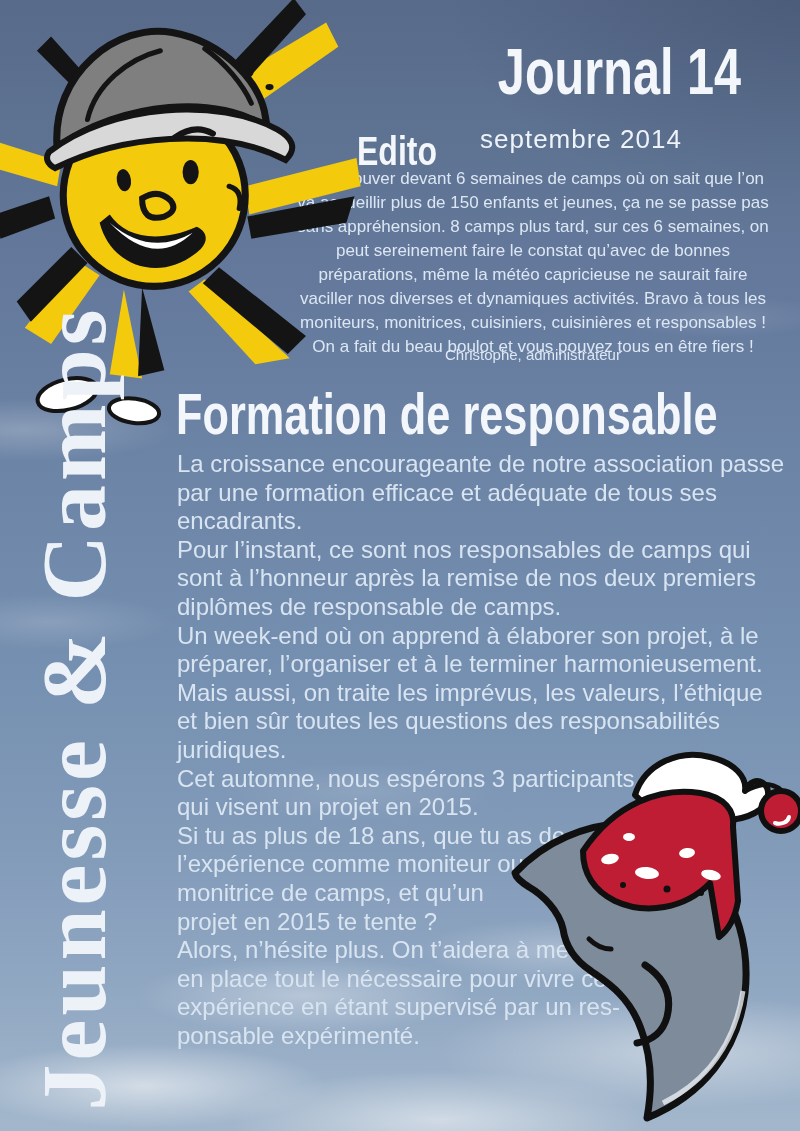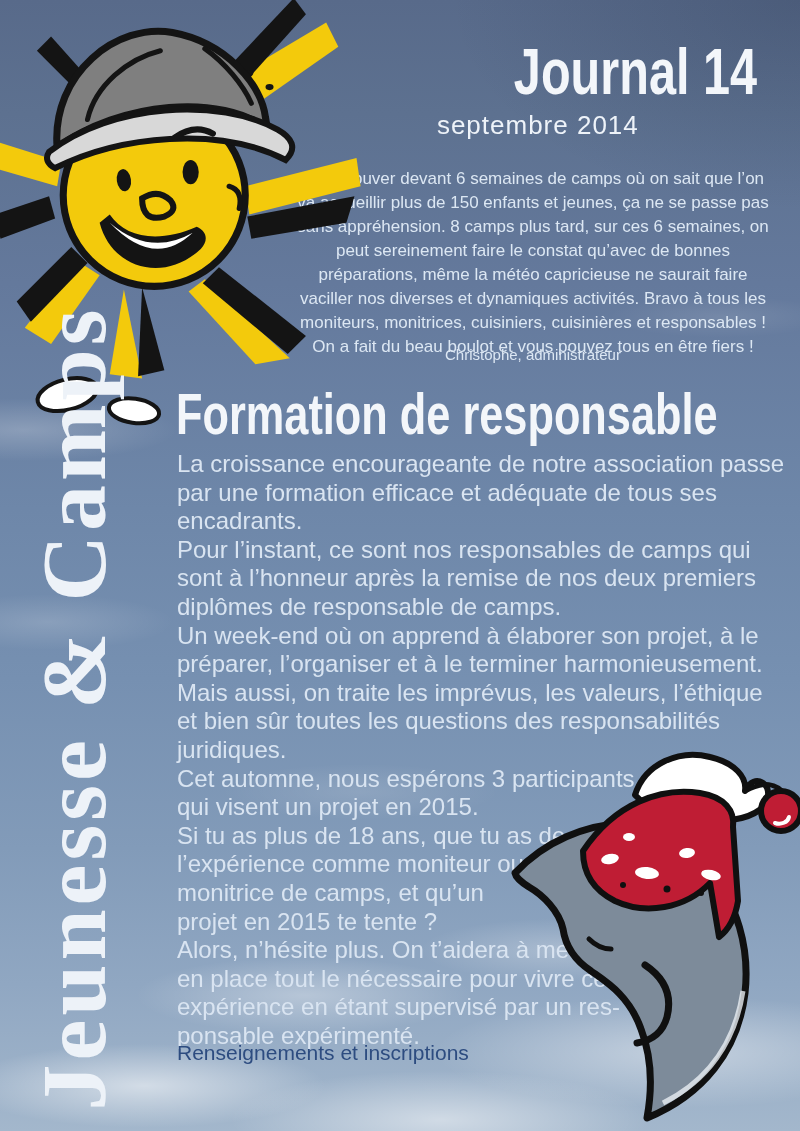--- a/index.html
+++ b/index.html
@@ -13,24 +13,24 @@
     radial-gradient(ellipse 260px 60px at 18% 96%, rgba(255,255,255,.55), transparent 70%),
     radial-gradient(ellipse 300px 70px at 55% 99%, rgba(255,255,255,.50), transparent 70%),
     radial-gradient(ellipse 350px 80px at 85% 93%, rgba(255,255,255,.42), transparent 70%),
     radial-gradient(ellipse 240px 55px at 38% 88%, rgba(255,255,255,.34), transparent 70%),
     radial-gradient(ellipse 200px 45px at 70% 84%, rgba(255,255,255,.26), transparent 70%),
     radial-gradient(ellipse 220px 45px at 3% 38%, rgba(255,255,255,.22), transparent 70%),
     radial-gradient(ellipse 180px 40px at 6% 55%, rgba(255,255,255,.16), transparent 70%),
     radial-gradient(ellipse 160px 30px at 90% 28%, rgba(255,255,255,.10), transparent 70%),
     radial-gradient(ellipse 200px 40px at 45% 70%, rgba(255,255,255,.12), transparent 70%);}
   .cond{display:inline-block;transform:scaleX(0.76);white-space:nowrap;}
-  .title-block{position:absolute;top:40px;right:43px;text-align:left;color:#f3f6fa;}
+  .title-block{position:absolute;top:40px;right:59px;text-align:center;color:#f3f6fa;}
   .title{font-size:64px;font-weight:700;line-height:1;letter-spacing:0;}
   .title .cond{transform-origin:right center;}
-  .date{font-size:26px;margin-top:6px;letter-spacing:1px;color:#eef3f9;}
+  .date{font-size:26px;margin-top:20px;letter-spacing:1px;color:#eef3f9;}
   .edito-head{position:absolute;left:357px;top:131px;font-size:40px;font-weight:700;
               color:#f3f6fa;line-height:1;}
   .edito-head .cond{transform-origin:left center;transform:scaleX(0.8);}
   .edito-body{position:absolute;left:258px;top:167px;width:550px;text-align:center;
               font-size:17px;line-height:24px;color:#dce7f3;white-space:pre-line;}
   .edito-sig{position:absolute;left:258px;top:346px;width:550px;text-align:center;
              font-size:15px;color:#dce7f3;}
   .article-head{position:absolute;left:176px;top:386px;font-size:57px;font-weight:700;
                 color:#f3f6fa;line-height:1;}
   .article-head .cond{transform-origin:left center;}
@@ -118,20 +118,21 @@
 
   <div class="brand">
     <span class="brand-inner">Jeunesse &amp; Camps</span>
   </div>
 
   <div class="title-block">
     <div class="title"><span class="cond">Journal 14</span></div>
     <div class="date">septembre 2014</div>
   </div>
 
+  <div class="edito-head"><span class="cond">Edito</span></div>
   <div class="edito-body">Se retrouver devant 6 semaines de camps où on sait que l’on
 va accueillir plus de 150 enfants et jeunes, ça ne se passe pas
 sans appréhension. 8 camps plus tard, sur ces 6 semaines, on
 peut sereinement faire le constat qu’avec de bonnes
 préparations, même la météo capricieuse ne saurait faire
 vaciller nos diverses et dynamiques activités. Bravo à tous les
 moniteurs, monitrices, cuisiniers, cuisinières et responsables !
 On a fait du beau boulot et vous pouvez tous en être fiers !</div>
   <div class="edito-sig">Christophe, administrateur</div>
 
@@ -152,15 +153,14 @@
 Si tu as plus de 18 ans, que tu as de
 l’expérience comme moniteur ou
 monitrice de camps, et qu’un
 projet en 2015 te tente ?
 Alors, n’hésite plus. On t’aidera à mettre
 en place tout le nécessaire pour vivre cette
 expérience en étant supervisé par un res-
 ponsable expérimenté.</div>
 
   <div class="footer">
-    <div>Renseignements et inscriptions</div>
   </div>
 </div>
 
 </body></html>

